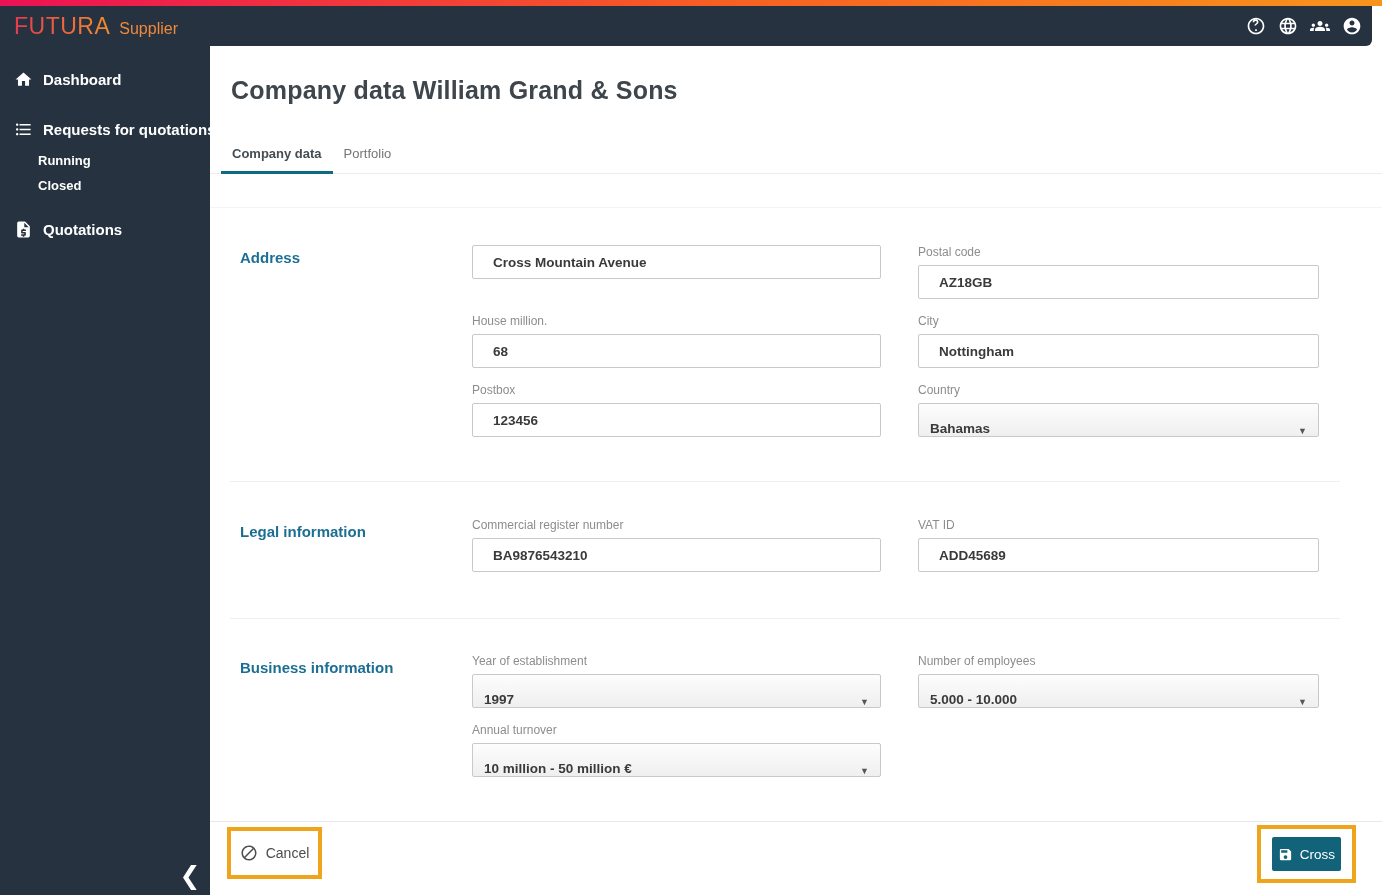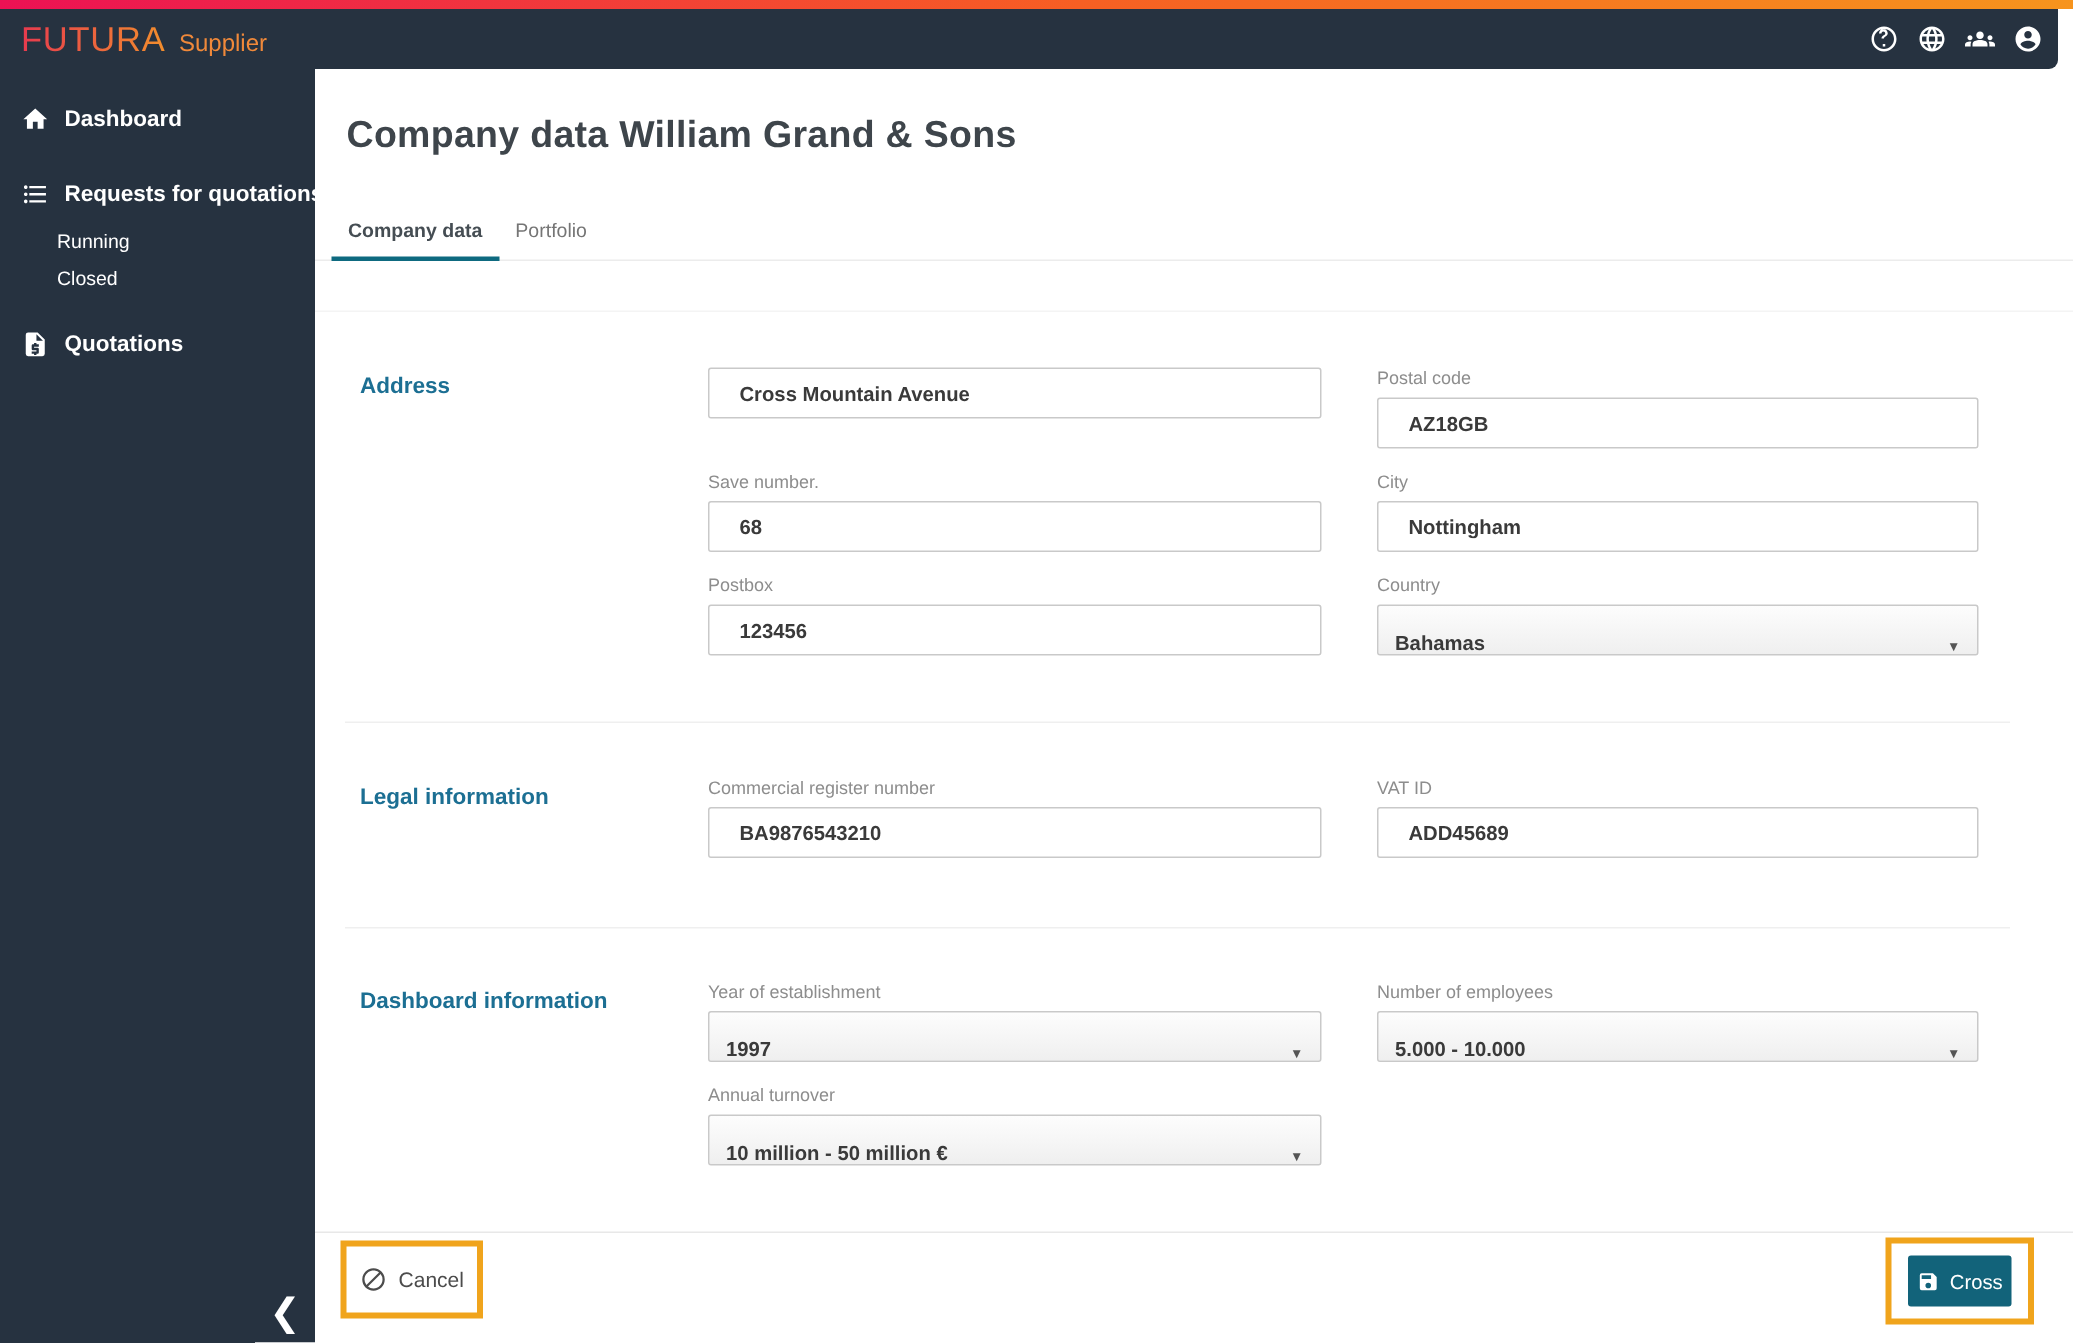--- a/index.html
+++ b/index.html
@@ -30,21 +30,21 @@
   .topbar-icons{display:flex; align-items:center; gap:11px; padding-right:10px;}
   .tb-icon{width:21px; height:21px; display:flex; align-items:center; justify-content:center; cursor:pointer;}
   .tb-icon svg{width:20px; height:20px; fill:#fff;}
 
   
   .nav{padding-top:14px;}
   .nav-item{display:flex; align-items:center; height:38px; padding-left:14px; color:#fff; cursor:pointer;}
   .nav-item svg{width:19px; height:19px; fill:#fff; flex:0 0 19px;}
   .nav-label{font-size:15px; font-weight:bold; margin-left:10px; white-space:nowrap;}
   .nav-sub{padding-left:38px; height:25px; display:flex; align-items:center; color:#fff; cursor:pointer;}
-  .nav-sub .nav-sublabel{font-size:13px; font-weight:normal;}
+  .nav-sub .nav-sublabel{font-size:13px; font-weight:bold;}
   .nav-gap{height:12px;}
   .collapse{position:absolute; left:176px; top:852px; color:#fff; font-size:25px; cursor:pointer; width:28px; height:34px;
     display:flex; align-items:center; justify-content:center;}
 
   
   .content{position:absolute; left:210px; top:46px; width:1172px; height:849px; background:#fff; z-index:1;}
   .page-title{position:absolute; left:21px; top:30px; font-size:25px; font-weight:bold; color:#3e454b; letter-spacing:.2px;}
 
   .tabs-row{position:absolute; left:0; top:100px; width:1172px; height:28px; border-bottom:1px solid #ececec;
     display:flex; padding-left:11px;}
@@ -159,21 +159,21 @@
 
     <div class="field" style="left:262px; top:199px; width:409px;">
       <input type="text" value="Cross Mountain Avenue" style="">
     </div>
     <div class="field" style="left:708px; top:199px; width:401px;">
       <span class="flabel">Postal code</span>
       <input type="text" value="AZ18GB" style="">
     </div>
 
     <div class="field" style="left:262px; top:268px; width:409px;">
-      <span class="flabel">Save number.</span>
+      <span class="flabel">House million.</span>
       <input type="text" value="68" style="">
     </div>
     <div class="field" style="left:708px; top:268px; width:401px;">
       <span class="flabel">City</span>
       <input type="text" value="Nottingham" style="">
     </div>
 
     <div class="field" style="left:262px; top:337px; width:409px;">
       <span class="flabel">Postbox</span>
       <input type="text" value="123456" style="">
@@ -194,21 +194,21 @@
       <span class="flabel">Commercial register number</span>
       <input type="text" value="BA9876543210" style="">
     </div>
     <div class="field" style="left:708px; top:472px; width:401px;">
       <span class="flabel">VAT ID</span>
       <input type="text" value="ADD45689" style="">
     </div>
 
     <div class="hr" style="left:20px; top:572px; width:1110px;"></div>
 
-    <div class="section-title" style="left:30px; top:613px;">Dashboard information</div>
+    <div class="section-title" style="left:30px; top:613px;">Business information</div>
 
     <div class="field" style="left:262px; top:608px; width:409px;">
       <span class="flabel">Year of establishment</span>
       <div class="select">
         <span class="sel-value">1997</span>
         <span class="arrow">▼</span>
       </div>
     </div>
     <div class="field" style="left:708px; top:608px; width:401px;">
       <span class="flabel">Number of employees</span>

